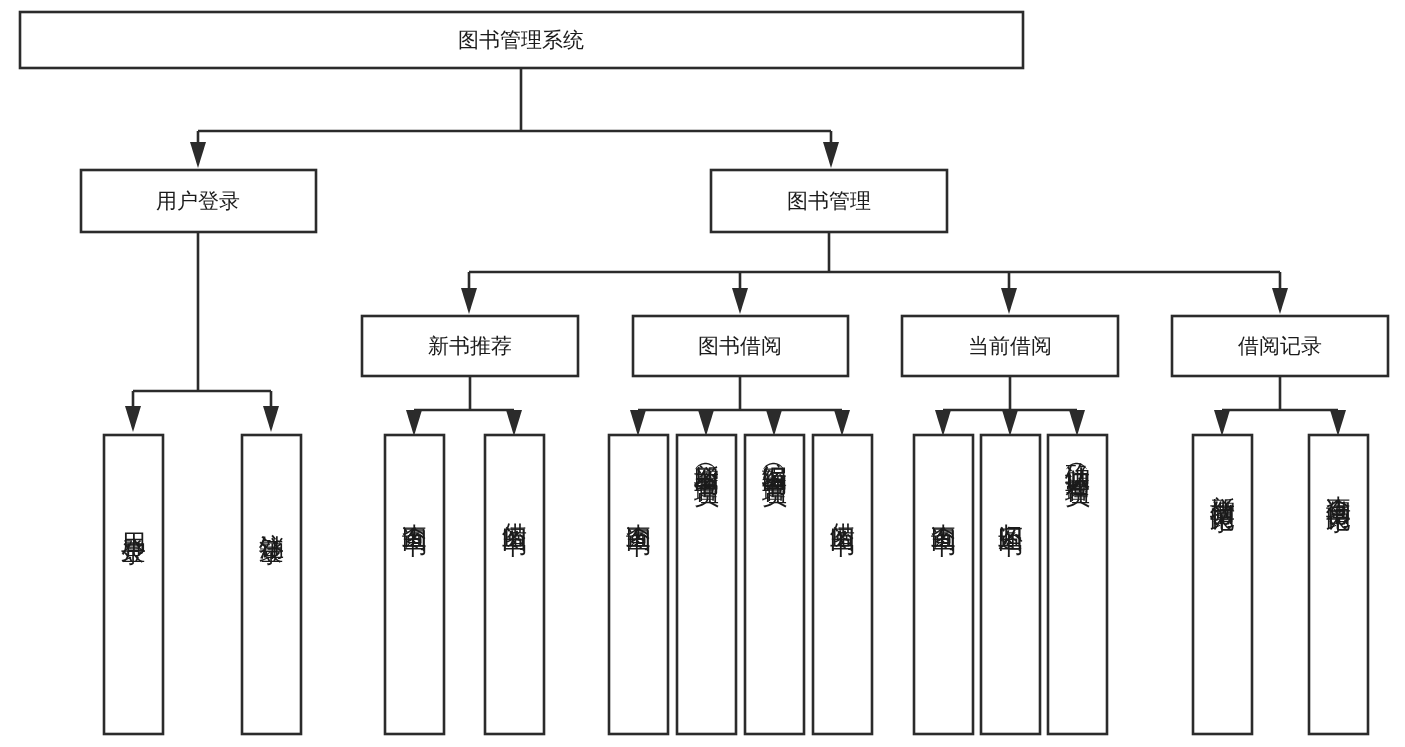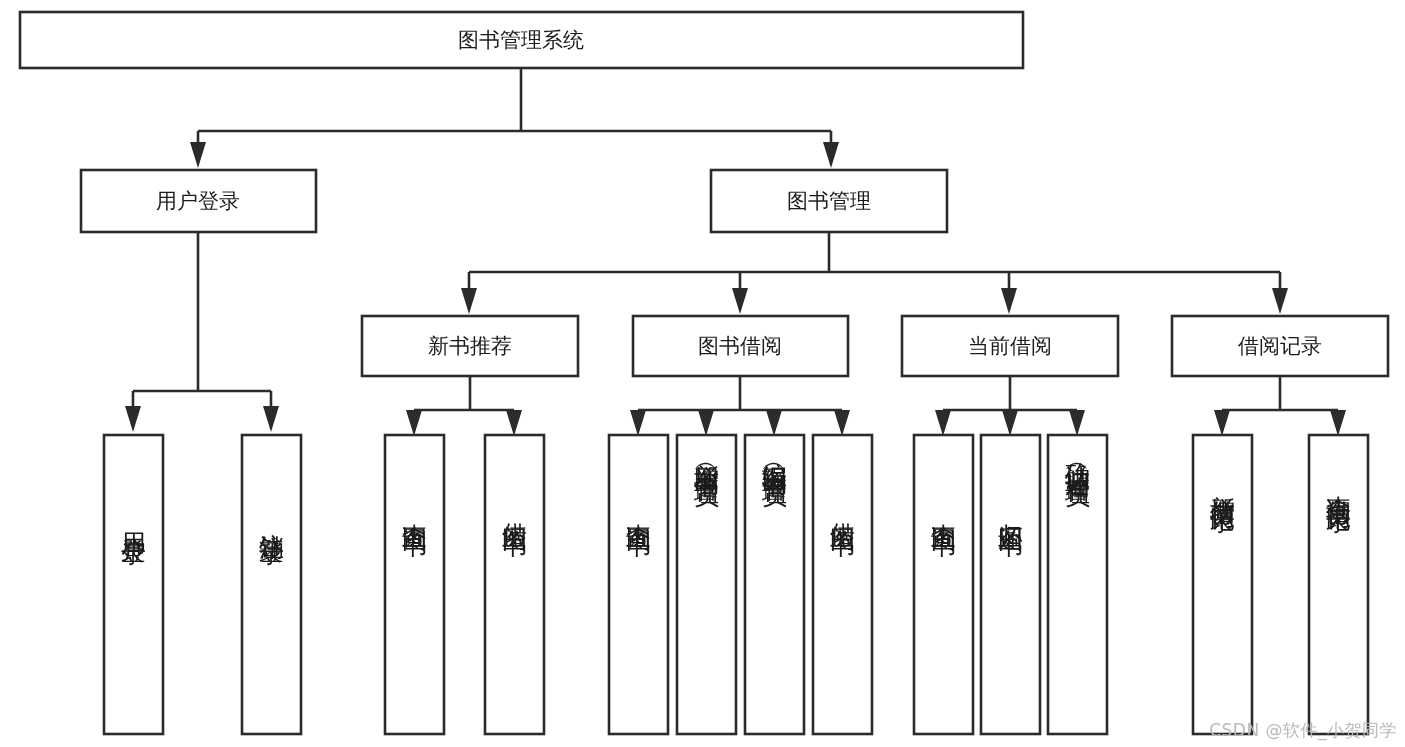--- a/index.html
+++ b/index.html
@@ -247,14 +247,13 @@
     <span class="vtext" style="margin-top:8px;">确认归还（管理员）</span>
   </div>
 
   <div class="vtext-wrap" style="left:1193px; top:435px; width:59px; height:299px;">
     <span class="vtext" style="margin-top:40px;">新增借阅记录</span>
   </div>
   <div class="vtext-wrap" style="left:1309px; top:435px; width:59px; height:299px;">
     <span class="vtext" style="margin-top:40px;">查询借阅记录</span>
   </div>
 
-  <div class="watermark">CSDN @软件_小贺同学</div>
 </div>
 
 </body></html>

